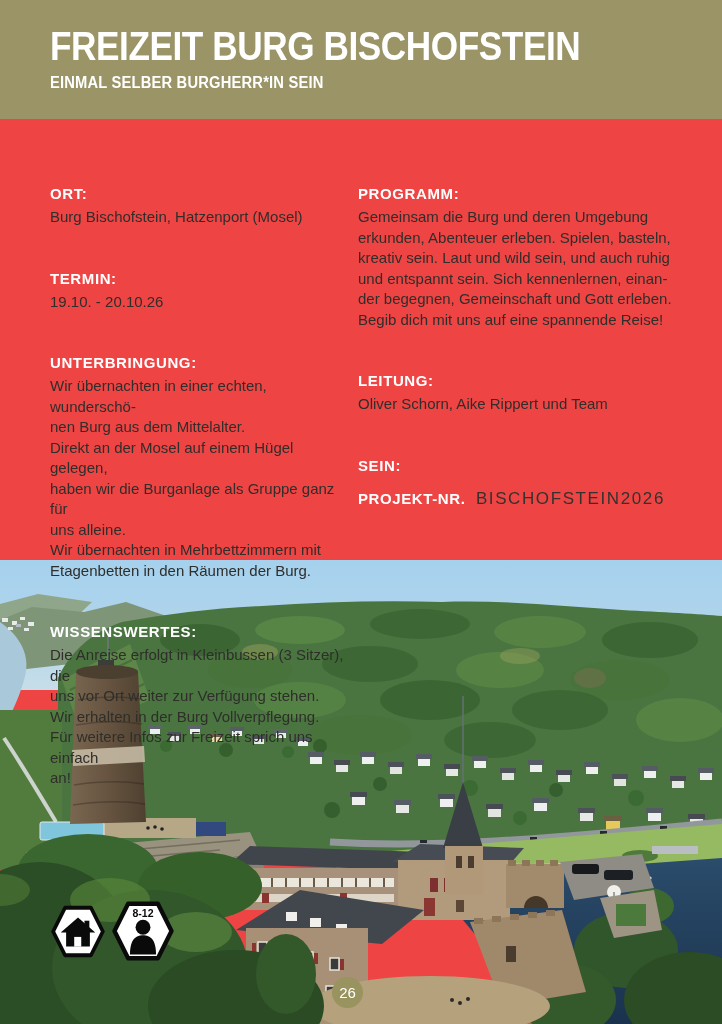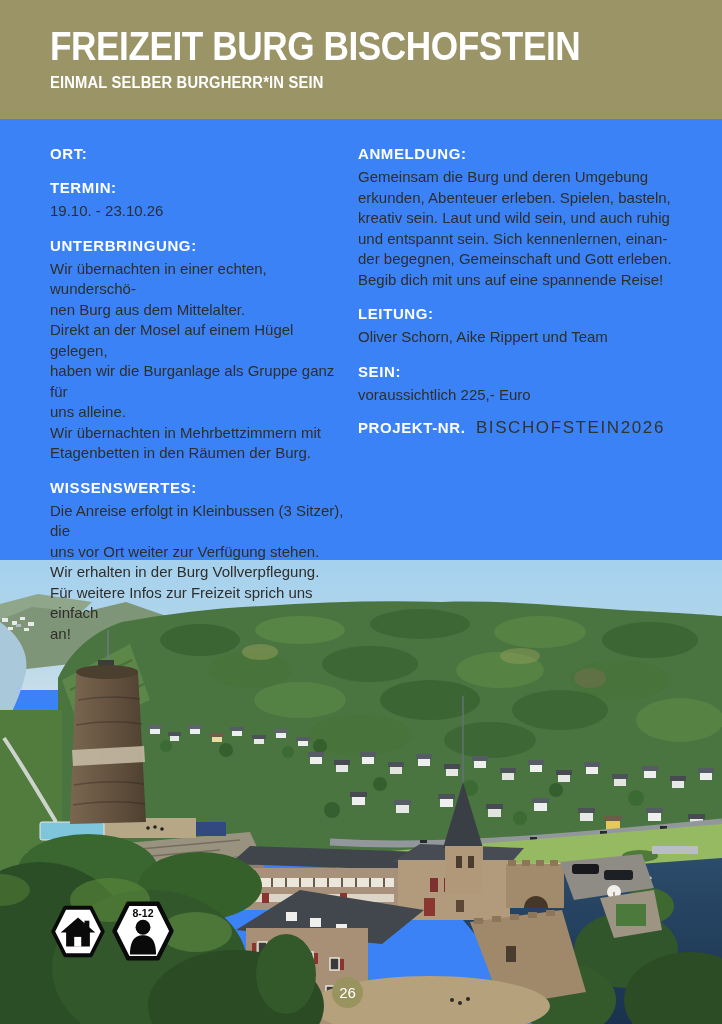--- a/index.html
+++ b/index.html
@@ -1,32 +1,32 @@
 <!DOCTYPE html>
 <html><head>
 <meta charset="utf-8">
 <title>Freizeit Burg Bischofstein</title>
 <style>
   html,body{margin:0;padding:0;}
   body{font-family:"Liberation Sans",sans-serif;background:#444;}
-  .page{position:relative;width:722px;height:1024px;margin:0 auto;overflow:hidden;background:#3b82f6;}
+  .page{position:relative;width:722px;height:1024px;margin:0 auto;overflow:hidden;background:#ef4444;}
 
   
   .header{position:absolute;left:0;top:0;width:722px;height:119px;background:#9a9466;z-index:5;}
   .title{position:absolute;left:50px;top:24px;color:#fff;font-weight:700;font-size:40px;
          letter-spacing:-.5px;transform:scaleX(.88);transform-origin:left center;white-space:nowrap;}
   .subtitle{position:absolute;left:50px;top:74px;color:#fff;font-weight:700;font-size:16px;
          letter-spacing:.2px;transform:scaleX(.92);transform-origin:left center;white-space:nowrap;}
 
   
   .content{position:absolute;left:0;top:119px;width:722px;height:476px;z-index:4;}
   .col{position:absolute;top:24px;}
   .col-left{left:50px;width:296px;}
   .col-right{left:358px;width:320px;}
-  .section{margin-bottom:13px;}
+  .section{margin-bottom:13px;margin-top:40px;}
   .sec-h{color:#ffffff;font-weight:700;font-size:15px;letter-spacing:.6px;line-height:21px;margin-bottom:3px;}
   .sec-b{color:#2f2e2b;font-size:15px;line-height:20.5px;white-space:pre-line;}
   .project-row{margin-top:2px;white-space:nowrap;}
   .project-label{color:#ffffff;font-weight:700;font-size:15px;letter-spacing:.6px;}
   .project-value{color:#33322e;font-size:17px;letter-spacing:1.6px;margin-left:6px;}
 
   
   .photo{position:absolute;left:0;top:560px;width:722px;height:464px;z-index:1;}
 
   
@@ -356,24 +356,25 @@
       <ellipse cx="196" cy="372" rx="36" ry="20" fill="rgba(104,152,70,.5)"></ellipse>
       <ellipse cx="58," ,="" cy="330" rx="30" ry="16" fill="rgba(84,130,56,.5)"></ellipse>
       <ellipse cx="286" cy="414" rx="30" ry="40" fill="#335829"></ellipse>
     </svg>
   </div>
 
   <div class="content">
     <div class="col col-left">
       <div class="section">
         <div class="sec-h">ORT:</div>
+        <div class="sec-b">Burg Bischofstein, Hatzenport (Mosel)</div>
       </div>
       <div class="section">
         <div class="sec-h">TERMIN:</div>
-        <div class="sec-b">19.10. - 23.10.26</div>
+        <div class="sec-b">19.10. - 20.10.26</div>
       </div>
       <div class="section">
         <div class="sec-h">UNTERBRINGUNG:</div>
         <div class="sec-b">Wir übernachten in einer echten, wunderschö-
 nen Burg aus dem Mittelalter.
 Direkt an der Mosel auf einem Hügel gelegen,
 haben wir die Burganlage als Gruppe ganz für
 uns alleine.
 Wir übernachten in Mehrbettzimmern mit
 Etagenbetten in den Räumen der Burg.</div>
@@ -383,35 +384,34 @@
         <div class="sec-b">Die Anreise erfolgt in Kleinbussen (3 Sitzer), die
 uns vor Ort weiter zur Verfügung stehen.
 Wir erhalten in der Burg Vollverpflegung.
 Für weitere Infos zur Freizeit sprich uns einfach
 an!</div>
       </div>
     </div>
 
     <div class="col col-right">
       <div class="section">
-        <div class="sec-h">ANMELDUNG:</div>
+        <div class="sec-h">PROGRAMM:</div>
         <div class="sec-b">Gemeinsam die Burg und deren Umgebung
 erkunden, Abenteuer erleben. Spielen, basteln,
 kreativ sein. Laut und wild sein, und auch ruhig
 und entspannt sein. Sich kennenlernen, einan-
 der begegnen, Gemeinschaft und Gott erleben.
 Begib dich mit uns auf eine spannende Reise!</div>
       </div>
       <div class="section">
         <div class="sec-h">LEITUNG:</div>
         <div class="sec-b">Oliver Schorn, Aike Rippert und Team</div>
       </div>
       <div class="section">
         <div class="sec-h">SEIN:</div>
-        <div class="sec-b">voraussichtlich 225,- Euro</div>
       </div>
       <div class="project-row">
         <span class="project-label">PROJEKT-NR.</span>
         <span class="project-value">BISCHOFSTEIN2026</span>
       </div>
     </div>
   </div>
 
   <div class="badge badge-house">
     <svg viewBox="0 0 100 100" width="54" height="57">

